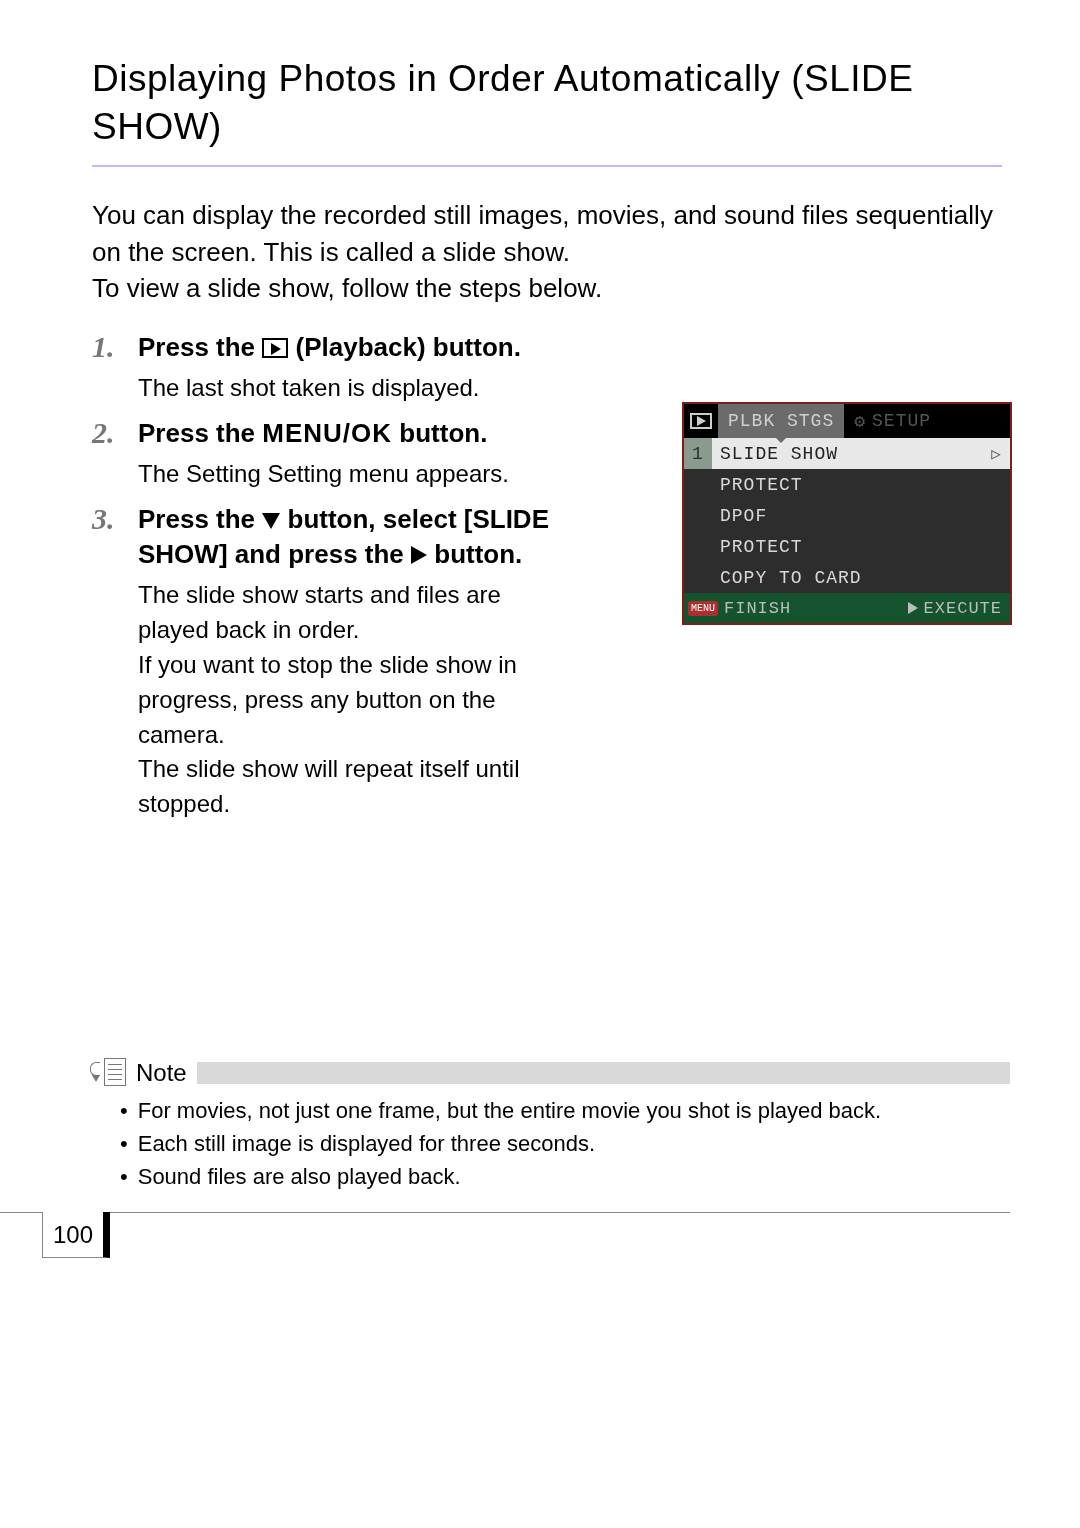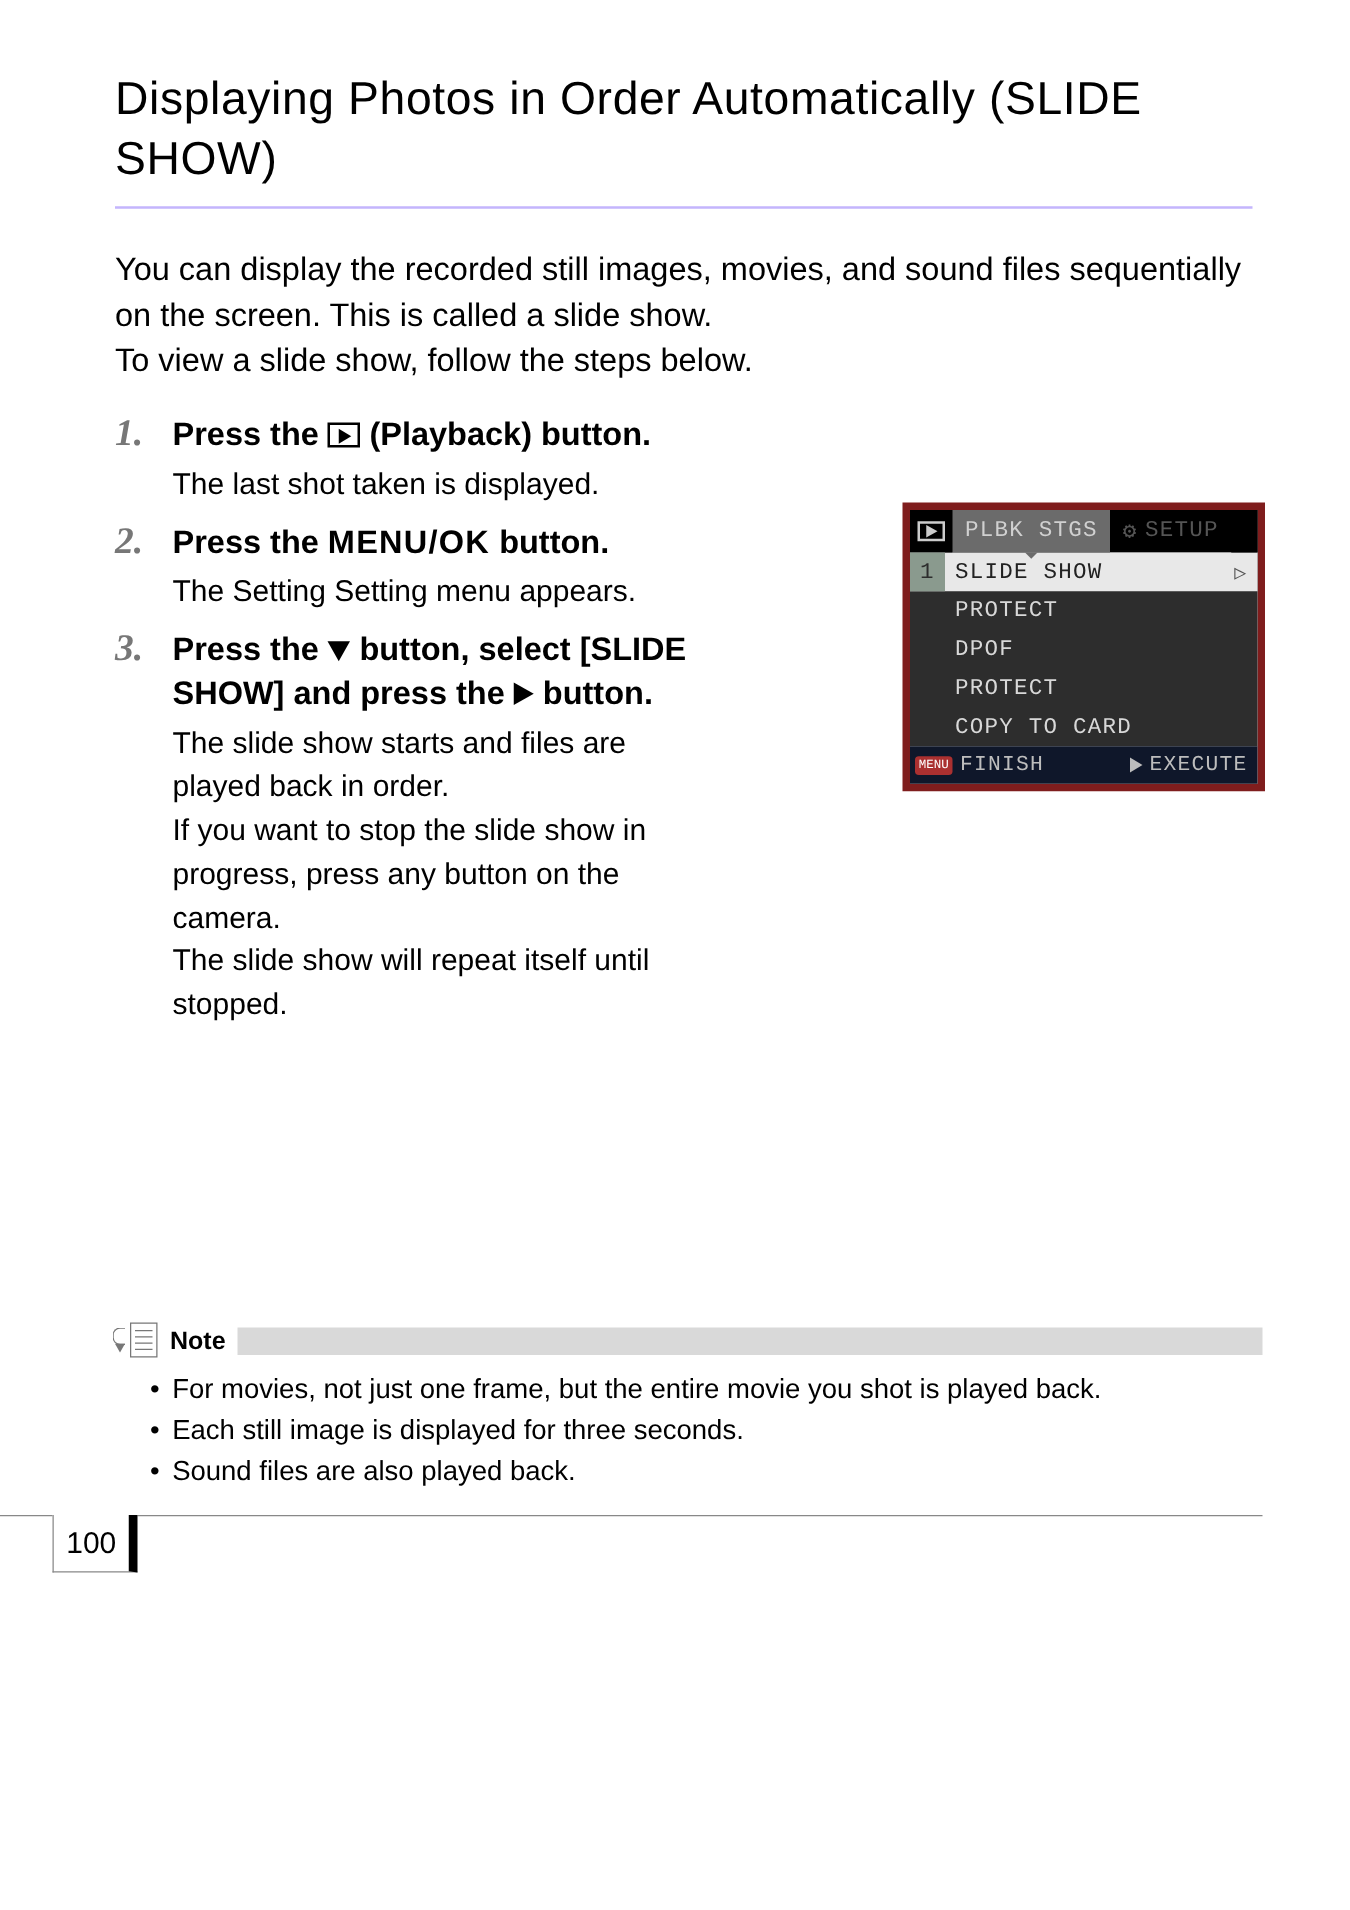--- a/index.html
+++ b/index.html
@@ -84,22 +84,22 @@
       display: inline-block;
       border-top: 9px solid transparent;
       border-bottom: 9px solid transparent;
       border-left: 16px solid #000;
       vertical-align: -1px;
     }
     .screenshot {
       position: absolute;
       right: 68px;
       top: 402px;
-      width: 290px;
-      border: 6px solid #7f1d1d;
+      width: 330px;
+      border: 2px solid #7f1d1d;
     }
     .ss-tabs {
       display: flex;
       background: #000;
       height: 34px;
       align-items: stretch;
     }
     .ss-tab-icon {
       width: 34px;
       background: #000;
@@ -169,21 +169,21 @@
       display: flex;
       align-items: center;
       justify-content: center;
     }
     .ss-row:not(.sel) .ss-num { visibility: hidden; }
     .ss-row .txt { flex: 1; }
     .ss-row .arrow { color: #555; font-size: 16px; }
     .ss-footer {
       display: flex;
       height: 30px;
-      background: #0f172a;
+      background: #14532d;
       font-family: "Courier New", monospace;
       font-size: 17px;
       color: #bdbdbd;
       align-items: center;
       letter-spacing: 1px;
     }
     .ss-badge {
       background: #aa3030;
       color: #fff;
       font-size: 10px;
@@ -239,22 +239,22 @@
     }
     .note-icon .arrow::after {
       content: '';
       position: absolute;
       left: 1px; bottom: -7px;
       border-left: 4px solid transparent;
       border-right: 4px solid transparent;
       border-top: 7px solid #777;
     }
     .note-label {
-      font-size: 20px;
-      font-weight: 700;
+      font-size: 24px;
+      font-weight: 400;
     }
     .note-bar {
       flex: 1;
       height: 22px;
       background: #d9d9d9;
     }
     .note-list {
       list-style: none;
       padding-left: 46px;
       font-size: 22px;

